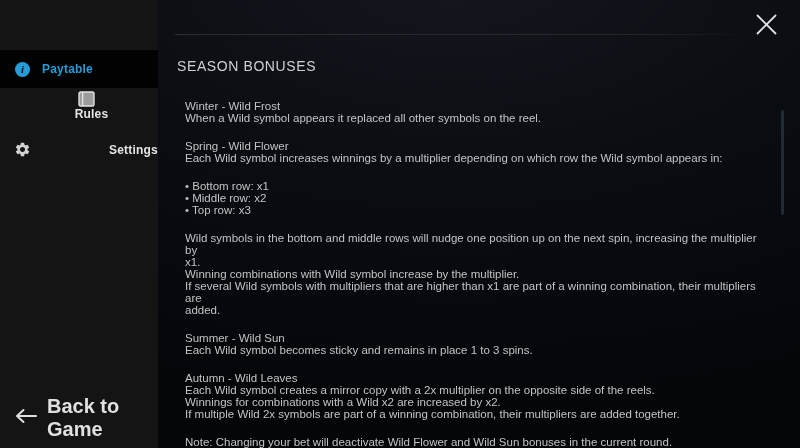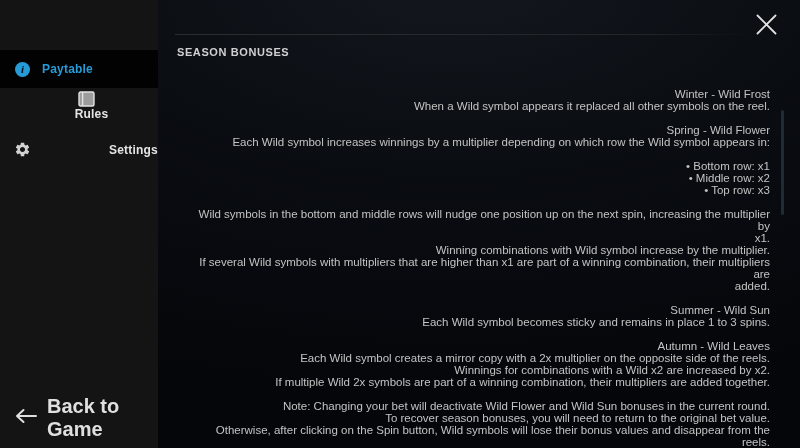--- a/index.html
+++ b/index.html
@@ -35,28 +35,28 @@
   }
   .divider{
     position:absolute;top:34px;left:17px;width:576px;height:1px;
     background:linear-gradient(90deg,#2b2d31 0%,#232529 80%,rgba(35,37,41,0) 100%);
   }
   .close-btn{
     position:absolute;top:12px;right:22px;width:24px;height:24px;cursor:pointer;
     display:flex;align-items:center;justify-content:center;
   }
   .heading{
-    position:absolute;left:19px;top:46px;
-    font-size:11px;font-weight:700;letter-spacing:.6px;color:#d0d0d0;
+    position:absolute;left:19px;top:58px;
+    font-size:14px;font-weight:400;letter-spacing:.6px;color:#d0d0d0;
   }
   .body-text{
     position:absolute;left:27px;top:84px;width:585px;
     font-size:11.5px;line-height:12px;color:#c3c3c3;
   }
-  .para{white-space:pre-line;margin:4px 0 12px 0;text-align:right;}
+  .para{white-space:pre-line;margin:16px 0 12px 0;}
   .scroll-thumb{
     position:absolute;right:16px;top:110px;width:3px;height:105px;
     background:#202b36;border-radius:2px;cursor:pointer;
   }
 </style>
 </head>
 <body>
 
 <div class="screen">
 

